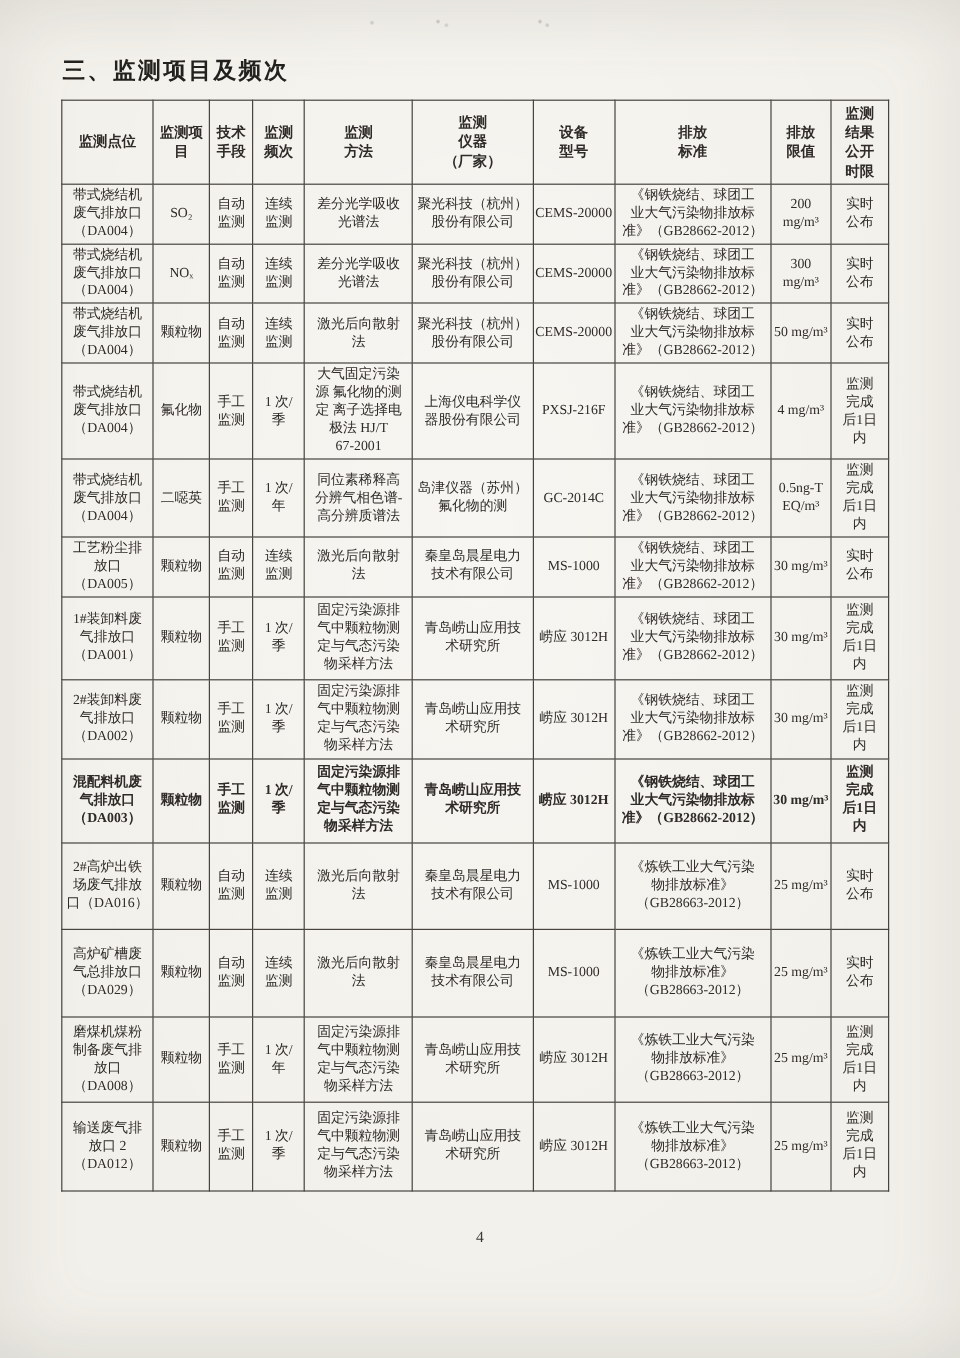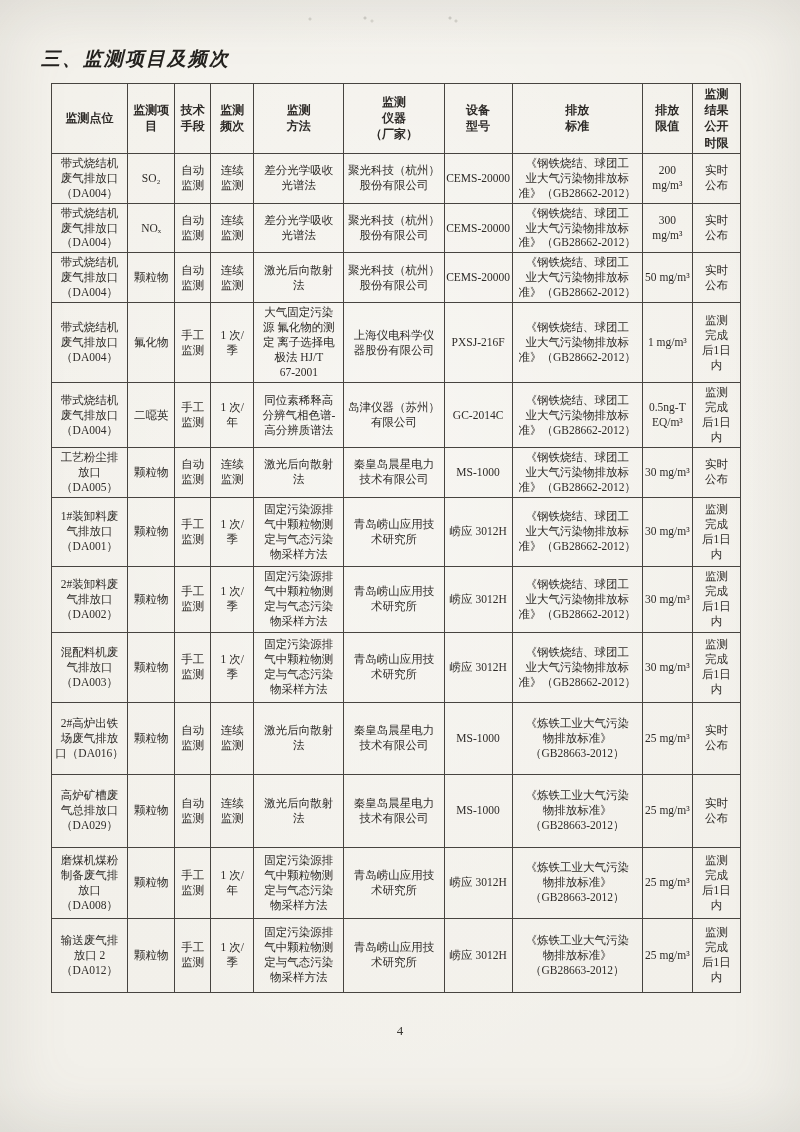--- a/index.html
+++ b/index.html
@@ -24,26 +24,25 @@
     opacity:.35;filter:blur(.6px);
     background:
       radial-gradient(circle 2px at 10px 7px,#9a988f 0,#9a988f 1px,transparent 2px),
       radial-gradient(circle 2px at 65px 6px,#8e8c84 0,#8e8c84 1px,transparent 2px),
       radial-gradient(circle 2px at 72px 9px,#a5a39a 0,#a5a39a 1px,transparent 2px),
       radial-gradient(circle 2px at 150px 6px,#8e8c84 0,#8e8c84 1px,transparent 2px),
       radial-gradient(circle 2px at 156px 9px,#9a988f 0,#9a988f 1px,transparent 2px);
   }
   h1.doc-title{
     margin:0;
-    padding:46px 0 0 41px;
+    padding:46px 0 0 52px;
     font-size:19px;
     font-weight:bold;
     letter-spacing:2px;
     color:#23211e;
-    font-style:italic;
   }
   table.monitor-table{
     border-collapse:collapse;
     table-layout:fixed;
     margin:11px 0 0 51px;
     width:690px;
     background:transparent;
   }
   .monitor-table th,.monitor-table td{
     border:1.6px solid #474440;
@@ -62,21 +61,21 @@
   }
   thead tr{height:64px;}
   tbody tr:nth-child(1){height:46px;}
   tbody tr:nth-child(2){height:46px;}
   tbody tr:nth-child(3){height:49px;}
   tbody tr:nth-child(4){height:80px;}
   tbody tr:nth-child(5){height:61px;}
   tbody tr:nth-child(6){height:49px;}
   tbody tr:nth-child(7){height:69px;margin-top:16px;}
   tbody tr:nth-child(8){height:66px;}
-  tbody tr:nth-child(9){height:70px;}
+  tbody tr:nth-child(9){height:70px;font-weight:bold;}
   tbody tr:nth-child(10){height:72px;}
   tbody tr:nth-child(11){height:73px;}
   tbody tr:nth-child(12){height:71px;margin-top:48px;}
   tbody tr:nth-child(13){height:74px;}
   tbody tr:nth-child(14){height:65px;text-decoration:underline;}
   .page-number{
     margin-top:30px;
     width:800px;
     text-align:center;
     font-size:13px;
@@ -208,40 +207,40 @@
 源 氟化物的测
 定 离子选择电
 极法 HJ/T
 67-2001</td>
         <td>上海仪电科学仪
 器股份有限公司</td>
         <td>PXSJ-216F</td>
         <td>《钢铁烧结、球团工
 业大气污染物排放标
 准》（GB28662-2012）</td>
-        <td>1 mg/m³</td>
+        <td>4 mg/m³</td>
         <td>监测
 完成
 后1日
 内</td>
       </tr>
       <tr>
         <td>带式烧结机
 废气排放口
 （DA004）</td>
         <td>二噁英</td>
         <td>手工
 监测</td>
         <td>1 次/
 年</td>
         <td>同位素稀释高
 分辨气相色谱-
 高分辨质谱法</td>
         <td>岛津仪器（苏州）
-有限公司</td>
+氟化物的测</td>
         <td>GC-2014C</td>
         <td>《钢铁烧结、球团工
 业大气污染物排放标
 准》（GB28662-2012）</td>
         <td>0.5ng-T
 EQ/m³</td>
         <td>监测
 完成
 后1日
 内</td>

